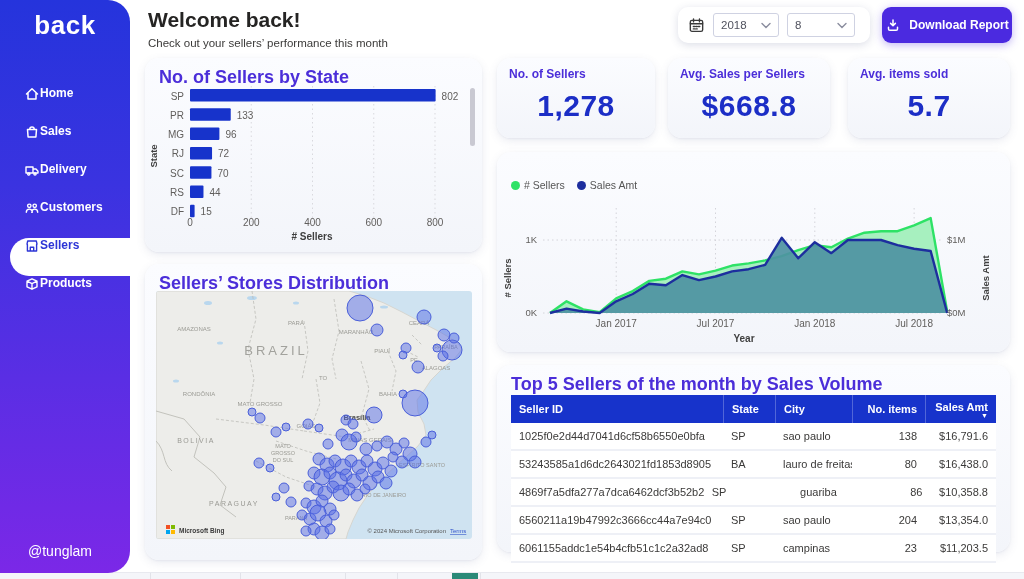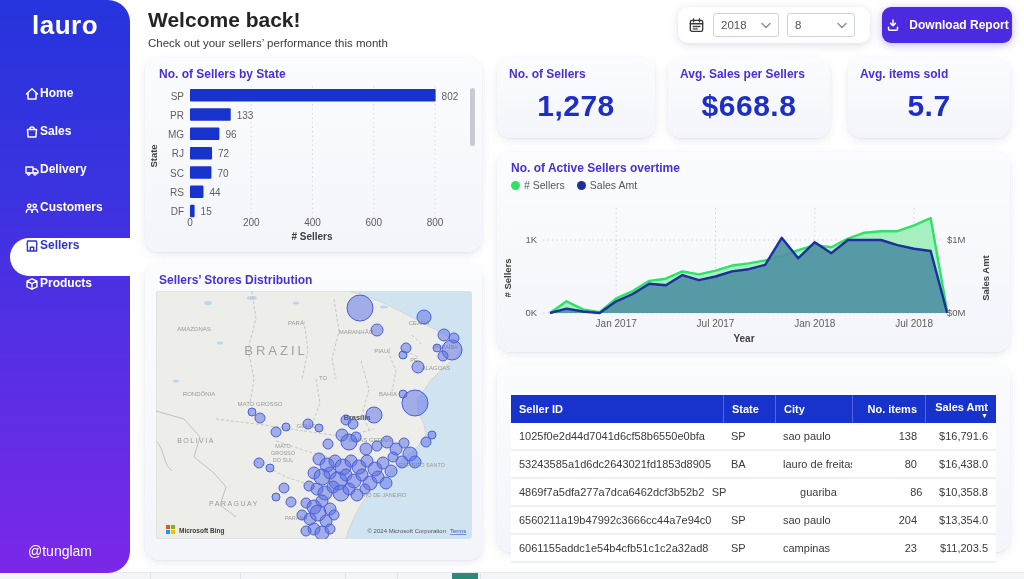--- a/index.html
+++ b/index.html
@@ -30,21 +30,21 @@
           box-sizing:border-box;cursor:pointer;}
   .select.year{width:66px;} .select.month{width:68px;}
   .download-btn{position:absolute;left:882px;top:7px;width:130px;height:36px;background:#4b2ae0;
                 border-radius:9px;color:#fff;display:flex;align-items:center;justify-content:center;
                 gap:8px;font-size:12px;font-weight:700;cursor:pointer;
                 box-shadow:0 2px 8px rgba(75,42,224,.35);}
 
   
   .card{position:absolute;background:linear-gradient(180deg,#fbfcff,#f3f5fa);border-radius:14px;
         box-shadow:0 3px 10px rgba(90,100,150,.12),0 1px 2px rgba(90,100,150,.08);}
-  .card-title{position:absolute;left:14px;top:9px;font-size:12px;font-weight:700;color:#4b2ed9;}
+  .card-title{position:absolute;left:14px;top:9px;font-size:18px;font-weight:700;color:#4b2ed9;}
   #card-bar{left:145px;top:58px;width:337px;height:194px;}
   #card-map{left:145px;top:264px;width:337px;height:296px;}
   #kpi-1{left:497px;top:58px;width:158px;height:80px;}
   #kpi-2{left:668px;top:58px;width:162px;height:80px;}
   #kpi-3{left:848px;top:58px;width:162px;height:80px;}
   #card-area{left:497px;top:152px;width:513px;height:200px;}
   #card-table{left:497px;top:365px;width:513px;height:187px;}
   .kpi-title{position:absolute;left:12px;top:9px;font-size:12px;font-weight:700;color:#4b2ed9;}
   .kpi-value{position:absolute;left:0;right:0;top:31px;text-align:center;font-size:30px;
              font-weight:800;color:#1c2ec6;letter-spacing:.5px;}
@@ -69,21 +69,21 @@
   
   .page-peek{position:absolute;left:0;bottom:0;width:1024px;height:6px;background:#f4f5f9;
              border-top:1px solid #e8e9ef;z-index:2;}
   .peek-line{position:absolute;top:0;width:1px;height:6px;background:#e2e3e9;}
   .peek-active{position:absolute;left:452px;top:0;width:26px;height:6px;cursor:pointer;}
 </style>
 </head>
 <body>
 
 <div class="sidebar">
-  <div class="logo">lauro</div>
+  <div class="logo">back</div>
   <div class="nav">
     <div class="nav-item">
       <span><svg width="16" height="16" viewBox="0 0 16 16" fill="none" stroke="currentColor" stroke-width="1.5" stroke-linecap="round" stroke-linejoin="round">
             <path d="M2.5 8 8 2.8 13.5 8M4 7.2V13h8V7.2"></path>
           </svg></span>
       <span>Home</span>
     </div>
     <div class="nav-item">
       <span><svg width="16" height="16" viewBox="0 0 16 16" fill="none" stroke="currentColor" stroke-width="1.5" stroke-linecap="round" stroke-linejoin="round">
             <path d="M3.5 5.5h9l-.6 7.5H4.1z"></path>
@@ -349,21 +349,20 @@
 <div class="card" id="kpi-2">
   <div class="kpi-title">Avg. Sales per Sellers</div>
   <div class="kpi-value">$668.8</div>
 </div>
 <div class="card" id="kpi-3">
   <div class="kpi-title">Avg. items sold</div>
   <div class="kpi-value">5.7</div>
 </div>
 
 <div class="card" id="card-area">
-  <div class="card-title">No. of Active Sellers overtime</div>
   <div class="legend">
     <div class="legend-item">
       <span class="dot" id="dot-green" style="background: rgb(46, 226, 102);"></span>
       <span># Sellers</span>
     </div>
     <div class="legend-item">
       <span class="dot" id="dot-navy" style="background: rgb(29, 46, 158);"></span>
       <span>Sales Amt</span>
     </div>
   </div>
@@ -386,20 +385,21 @@
       <text x="40" y="47" text-anchor="end" font-size="9.5" fill="#605e5c" font-family="Liberation Sans, sans-serif">1K</text>
       <text x="40" y="120" text-anchor="end" font-size="9.5" fill="#605e5c" font-family="Liberation Sans, sans-serif">0K</text>
       <text x="450" y="47" text-anchor="start" font-size="9.5" fill="#605e5c" font-family="Liberation Sans, sans-serif">$1M</text>
       <text x="450" y="120" text-anchor="start" font-size="9.5" fill="#605e5c" font-family="Liberation Sans, sans-serif">$0M</text>
       <text x="0" y="0" text-anchor="middle" font-size="9.5" fill="#3f3f3f" font-family="Liberation Sans, sans-serif" font-weight="600" transform="translate(14,82) rotate(-90)"># Sellers</text>
       <text x="0" y="0" text-anchor="middle" font-size="9.5" fill="#3f3f3f" font-family="Liberation Sans, sans-serif" font-weight="600" transform="translate(492,82) rotate(-90)">Sales Amt</text>
     </svg>
 </div>
 
 <div class="card" id="card-table">
+  <div class="card-title">Top 5 Sellers of the month by Sales Volume</div>
   <div class="tbl" id="tbl">
       <div class="tr th-row">
         <div class="td" style="width: 212px; text-align: left; align-items: flex-start;">
           <span>Seller ID</span>
         </div>
         <div class="td" style="width: 52px; text-align: left; align-items: flex-start;">
           <span>State</span>
         </div>
         <div class="td" style="width: 77px; text-align: left; align-items: flex-start;">
           <span>City</span>

